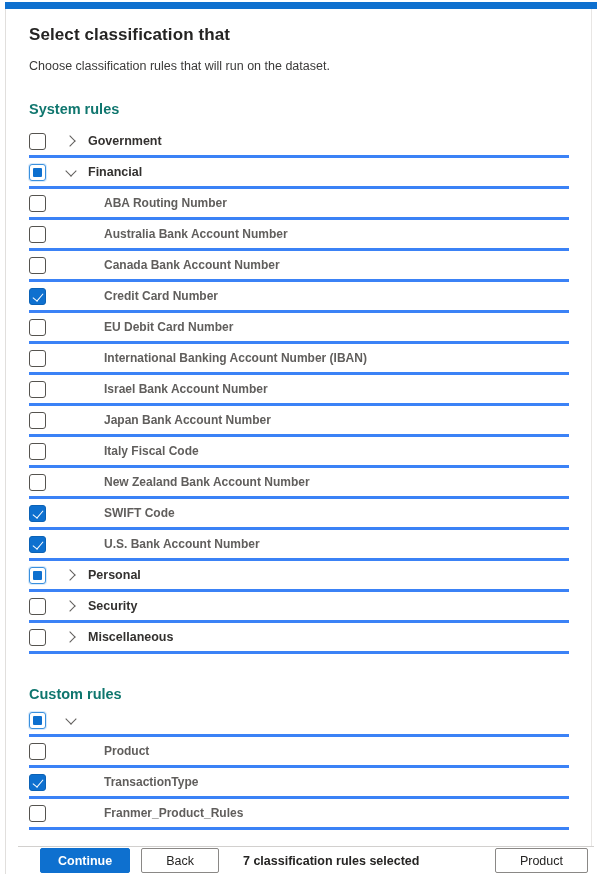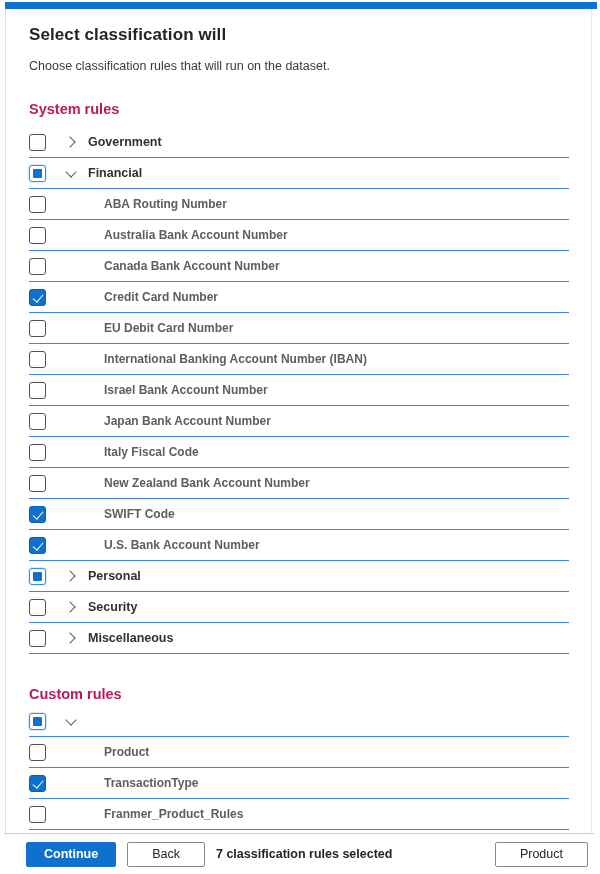--- a/index.html
+++ b/index.html
@@ -7,65 +7,65 @@
   .panel { position:relative; width:600px; height:874px; background:#fff; overflow:hidden; }
 
   .topbar { position:absolute; top:2px; left:5px; right:3px; height:7px; background:#0e70cf; }
   .edge-left  { position:absolute; top:9px; bottom:0; left:5px;  width:1px; background:#e1dfdd; }
   .edge-right { position:absolute; top:9px; bottom:0; right:8px; width:1px; background:#e8e6e4; }
 
   .content { position:absolute; top:9px; left:6px; right:9px; bottom:42px; padding:16px 22px 0 23px; overflow:hidden; }
 
   .title { font-size:17px; font-weight:700; color:#252423; letter-spacing:.1px; }
   .subtitle { margin-top:14px; font-size:12.5px; color:#3b3a39; }
-  .section-heading { font-size:14.5px; font-weight:700; color:#be185d; }
+  .section-heading { font-size:14.5px; font-weight:700; color:#0f766e; }
   .heading-system { margin-top:28px; }
   .heading-custom { margin-top:32px; }
 
   .rule-list { margin-top:10px; }
   .rule-list.custom { margin-top:4px; }
-  .row { display:flex; align-items:center; height:31px; border-bottom:1px solid #3b82f6; }
+  .row { display:flex; align-items:center; height:31px; border-bottom:3px solid #3b82f6; }
 
   .cb { flex:none; width:17px; height:17px; border:1px solid #55534f; border-radius:3px; background:#fff; position:relative; cursor:pointer; }
   .cb.checked { background:#0e70cf; border-color:#0b62b6; }
   .cb.checked::after { content:""; position:absolute; left:5px; top:2px; width:5px; height:9px;
       border-right:1.7px solid #fff; border-bottom:1.7px solid #fff; transform:rotate(40deg); }
   .cb.indeterminate { border:1px solid #3a90dd; box-shadow:0 0 0 1px #d8eafc; }
   .cb.indeterminate::after { content:""; position:absolute; left:3px; top:3px; width:9px; height:9px;
       background:#0e70cf; border-radius:1px; }
 
   .chev { flex:none; width:20px; margin-left:15px; display:flex; justify-content:center; align-items:center; cursor:pointer; }
   .chev::before { content:""; display:block; width:7px; height:7px;
       border-right:1.4px solid #605e5c; border-bottom:1.4px solid #605e5c; }
   .chev.right::before { transform:rotate(-45deg); margin-left:-2px; }
   .chev.down::before  { transform:rotate(45deg); margin-top:-3px; }
 
   .label { font-size:12.5px; white-space:nowrap; }
   .label.parent { margin-left:7px; font-weight:700; color:#33312f; }
   .label.child  { margin-left:58px; font-weight:700; color:#605e5c; font-size:12px; }
 
-  .footer { position:absolute; left:4px; right:6px; bottom:0; height:41px; background:#fff;
+  .footer { position:absolute; left:18px; right:6px; bottom:0; height:28px; background:#fff;
       border-top:1px solid #d2d0ce; display:flex; align-items:center; padding:0 6px 0 22px; }
   .btn { height:25px; font-size:12.5px; border-radius:2px; cursor:pointer; display:inline-flex; align-items:center; justify-content:center; font-family:inherit; }
   .btn-primary { background:#0e70cf; border:1px solid #0e70cf; color:#fff; font-weight:700; padding:0 17px; }
   .btn-outline { background:#fff; border:1px solid #8a8886; color:#252423; padding:0 24px; }
   .btn-back { margin-left:11px; }
-  .status { margin-left:11px; font-size:12.5px; font-weight:700; color:#252423; }
+  .status { margin-left:24px; font-size:12.5px; font-weight:700; color:#252423; }
   .btn-cancel { margin-left:auto; }
 </style>
 </head>
 <body>
 
 <div class="panel">
   <div class="topbar"></div>
   <div class="edge-left"></div>
   <div class="edge-right"></div>
 
   <div class="content">
-    <div class="title">Select classification will</div>
+    <div class="title">Select classification that</div>
     <div class="subtitle">Choose classification rules that will run on the dataset.</div>
 
     <div class="section-heading heading-system">System rules</div>
 
     <div class="rule-list">
       <div class="row">
         <span class="cb"></span>
         <span class="chev right"></span>
         <span class="label parent">Government</span>
       </div>

